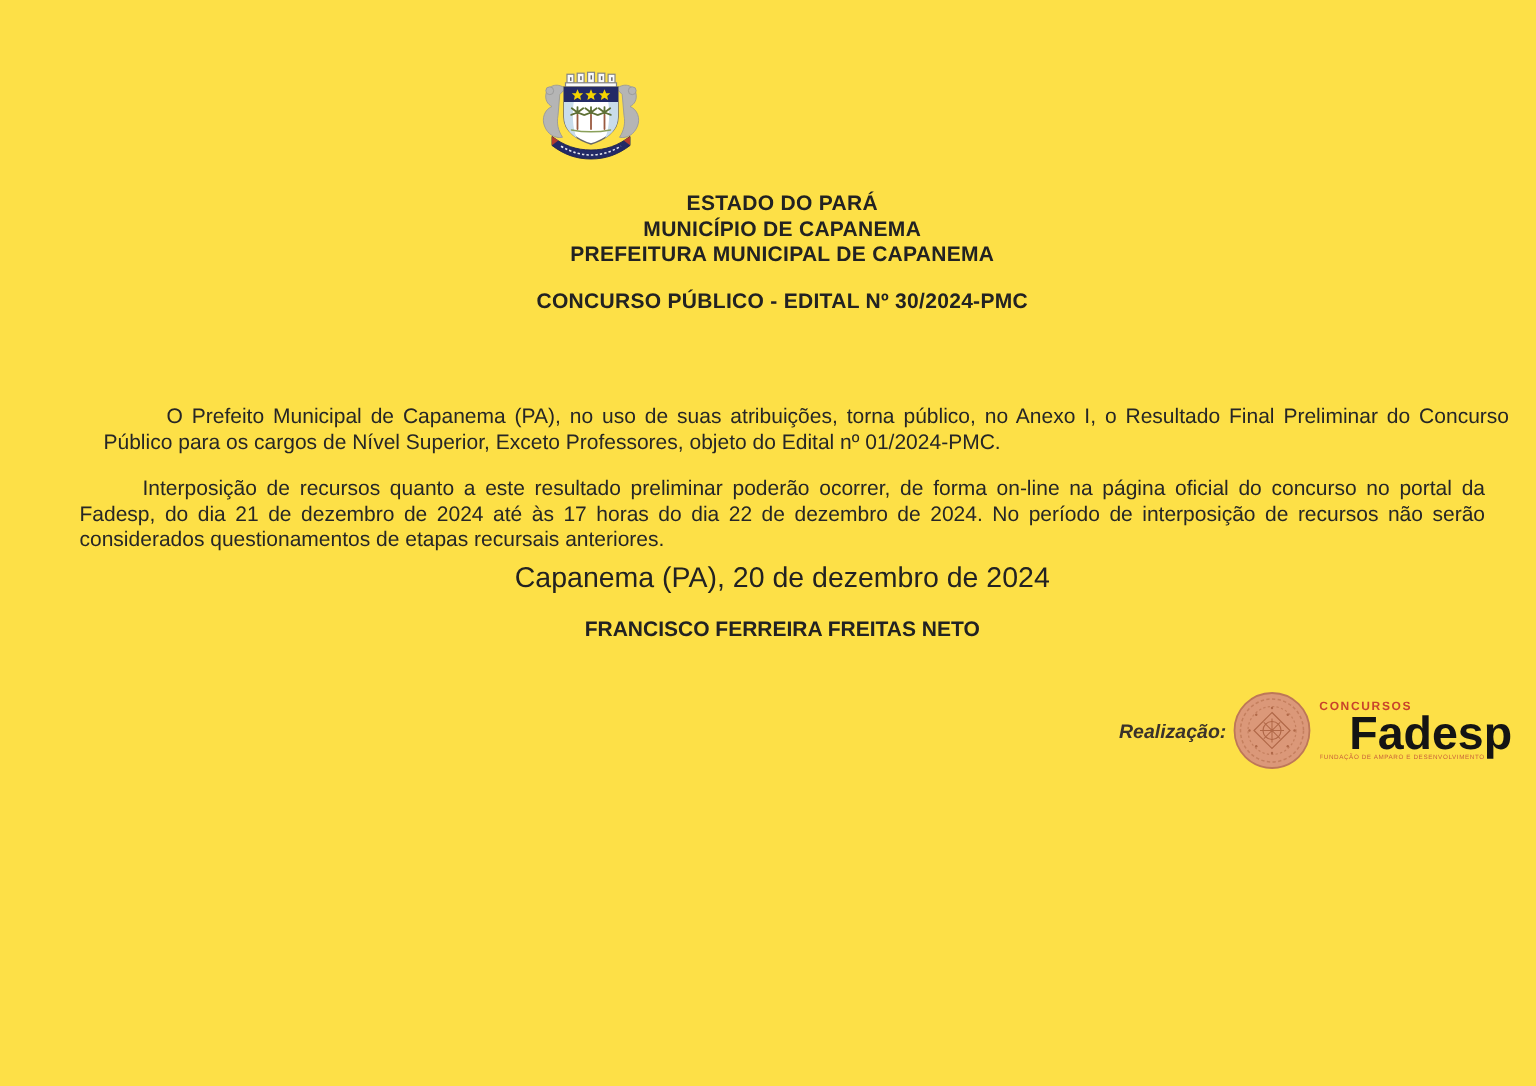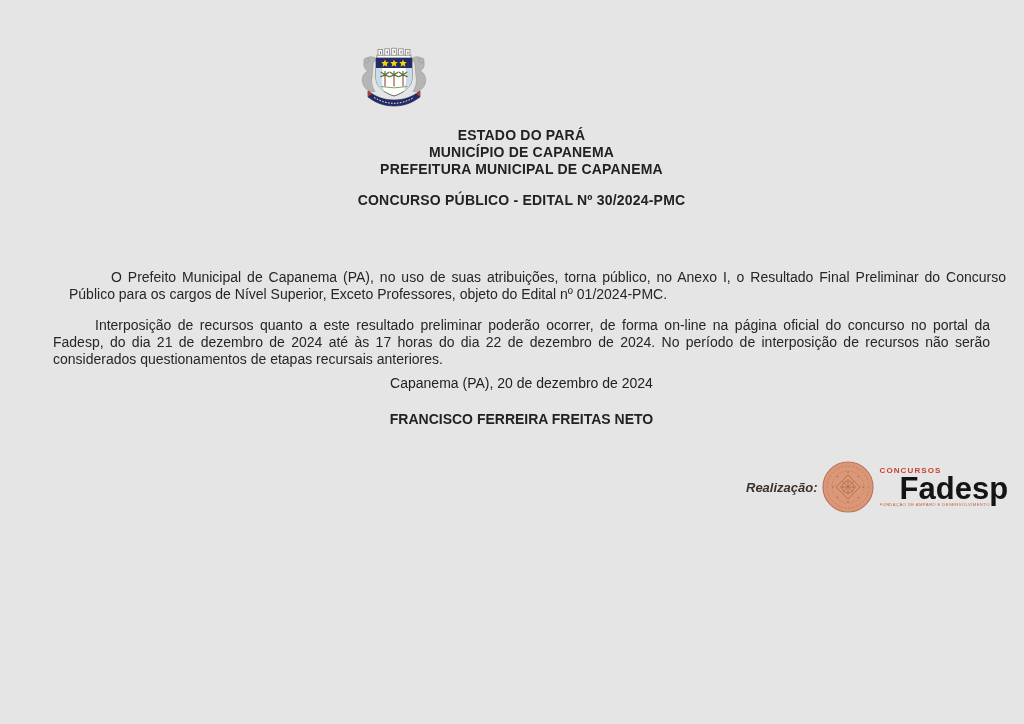--- a/index.html
+++ b/index.html
@@ -4,37 +4,37 @@
 <style>
   html,body{margin:0;padding:0;}
   body{
     width:1024px;height:724px;
     background:#ffffff;
     font-family:"Liberation Sans", sans-serif;
     color:#222222;
     position:relative;
     overflow:hidden;
   }
-  .page{position:absolute;inset:0;background:#e5e5e5;padding-left:48px;}
+  .page{position:absolute;inset:0;background:#fde047;padding-left:48px;}
   .abs{position:absolute;}
   .col{left:53px;width:937px;}
   .center{text-align:center;}
   .bold{font-weight:bold;}
 
   .crest{left:360px;top:46px;width:68px;height:64px;}
 
   .org-header{top:127px;font-size:14px;font-weight:bold;line-height:17px;letter-spacing:.2px;}
   .edital-line{top:192px;font-size:14px;font-weight:bold;letter-spacing:.2px;}
   .doc-title{top:220px;font-size:17px;font-weight:bold;letter-spacing:-.2px;}
 
   .para{font-size:14px;line-height:17px;text-align:justify;text-indent:42px;color:#262626;}
   .para-1{top:255px;margin-left:16px;}
   .para-2{top:303px;}
 
-  .date-line{top:375px;font-size:14px;}
+  .date-line{top:375px;font-size:19px;}
   .sig-name{top:411px;font-size:14px;}
   .sig-role{top:428px;font-size:14px;}
 
   .realization{top:458px;left:746px;height:58px;display:flex;align-items:center;gap:4px;}
   .realization-label{
     font-size:13px;font-weight:bold;font-style:italic;color:#3a322b;white-space:nowrap;
   }
   .seal{width:52px;height:52px;flex:0 0 auto;}
   .fadesp{width:110px;margin-left:2px;}
   .fadesp-concursos{

